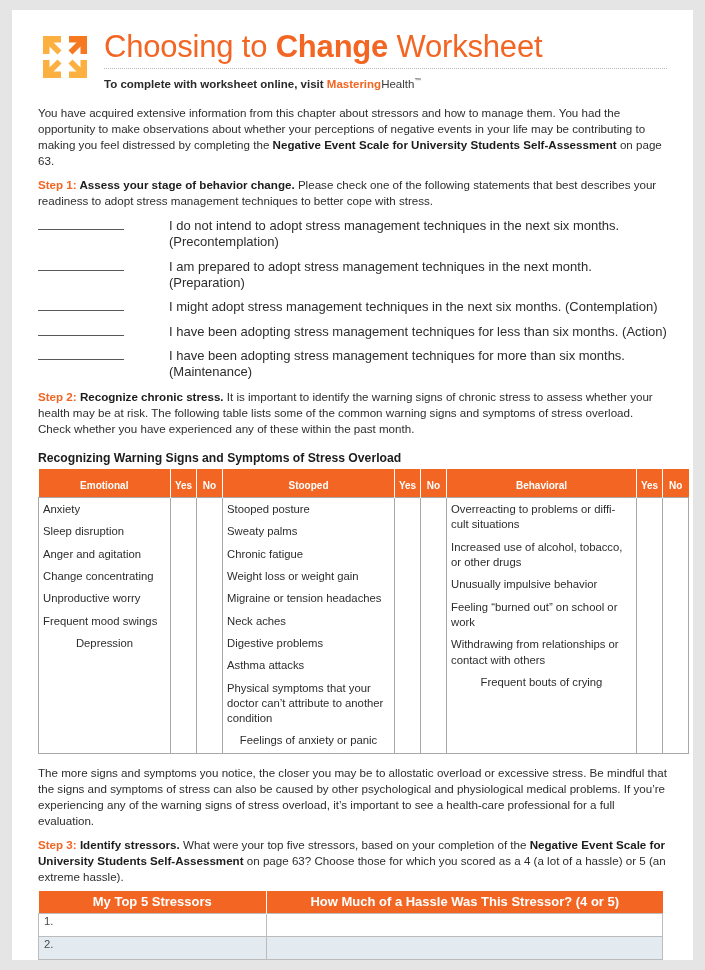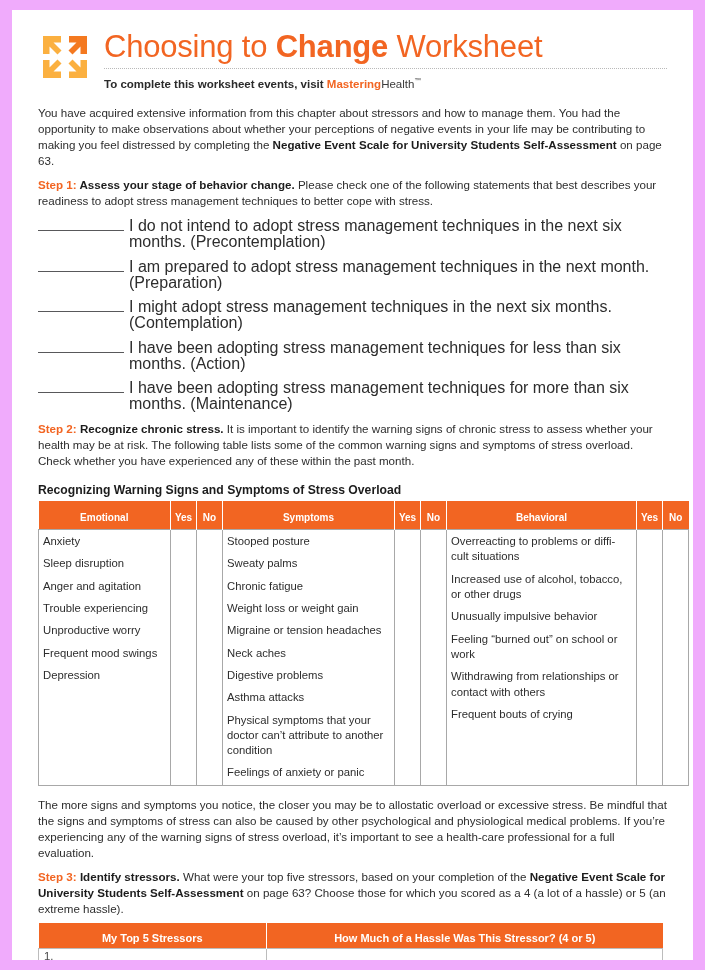--- a/index.html
+++ b/index.html
@@ -12,21 +12,21 @@
     width: 705px;
     height: 970px;
     overflow: hidden;
     font-family: "Liberation Sans", sans-serif;
   }
   .page-frame {
     position: absolute;
     left: 0; top: 0;
     width: 705px;
     height: 970px;
-    background: #f0abfc;
+    background: #e5e5e5;
     box-sizing: border-box;
   }
   .page {
     position: absolute;
     left: 12px;
     top: 10px;
     width: 681px;
     height: 950px;
     background: #ffffff;
     box-sizing: border-box;
@@ -95,26 +95,27 @@
   .step-block { margin-top: 7px; }
   .step-label {
     color: #F26522;
     font-weight: bold;
   }
   .b { font-weight: bold; color:#1c1c1c; }
 
   
   .checklines { margin-top: 9px; }
   .checkline {
-    font-size: 16px;
+    font-size: 13px;
     line-height: 16px;
     color: #2d2d2d;
     margin-bottom: 8.5px;
     display: flex;
     align-items: baseline;
+    gap: 40px;
   }
   .blank {
     display: inline-block;
     width: 86px;
     flex: 0 0 86px;
     border-bottom: 1px solid #58585a;
     height: 11px;
     margin-right: 5px;
   }
 
@@ -150,36 +151,36 @@
     font-size: 11.3px;
     line-height: 15.3px;
     color: #2d2d2d;
     padding: 4px;
   }
   td.cat-col { padding: 4px 7px 6px 7px; }
   td.yn-col { }
   .item {
     margin-bottom: 7px;
   }
-  .item:last-child { margin-bottom: 0; }
+  .item:last-child { margin-bottom: 0; text-align: center; }
 
   
   table.st {
     border-collapse: collapse;
     width: 624px;
     table-layout: fixed;
     margin-top: 6px;
   }
   table.st th {
     background: #F26522;
     color: #ffffff;
-    font-size: 11px;
+    font-size: 13px;
     font-weight: bold;
     text-align: center;
-    padding: 9px 2px 4px 2px;
+    padding: 3px 2px 4px 2px;
     border-right: 1px solid #ffffff;
   }
   table.st th:last-child { border-right: none; }
   table.st td {
     border: 1px solid #bcbcbc;
     height: 21px;
     font-size: 11.3px;
     color: #4a4a4a;
     padding: 1px 0 0 5px;
     vertical-align: top;
@@ -209,21 +210,21 @@
           </g>
 
           <g fill="#FBB040">
             <path d="M47 27 L47 45 L29 45 L29 38.5 L36.5 38.5 L28.5 30.5 L32.5 26.5 L40.5 34.5 L40.5 27 Z"></path>
           </g>
         </svg>
       </div>
       <div class="header-right">
         <h1 class="title"><span>Choosing to </span><span class="strong">Change</span><span> Worksheet</span></h1>
         <div class="rule-dotted"></div>
-        <div class="online-line"><span>To complete this worksheet events, visit </span><span class="mastering">Mastering</span><span class="health">Health</span><span class="tm">™</span></div>
+        <div class="online-line"><span>To complete with worksheet online, visit </span><span class="mastering">Mastering</span><span class="health">Health</span><span class="tm">™</span></div>
       </div>
     </div>
 
     <p class="para intro"><span>You have acquired extensive information from this chapter about stressors and how to manage them. You had the opportunity to make observations about whether your perceptions of negative events in your life may be contributing to making you feel distressed by completing the </span><span class="b">Negative Event Scale for University Students Self-Assessment</span><span> on page 63.</span></p>
 
 
     <div class="step-block">
       <p class="para"><span class="step-label">Step 1:</span><span class="b"> Assess your stage of behavior change.</span><span> Please check one of the following statements that best describes your readiness to adopt stress management techniques to better cope with stress.</span></p>
 
       <div class="checklines">
@@ -266,35 +267,35 @@
         <col style="width:26px">
         <col style="width:190px">
         <col style="width:26px">
         <col style="width:26px">
       </colgroup>
       <thead>
         <tr>
           <th>Emotional</th>
           <th>Yes</th>
           <th>No</th>
-          <th>Symptoms</th>
+          <th>Stooped</th>
           <th>Yes</th>
           <th>No</th>
           <th>Behavioral</th>
           <th>Yes</th>
           <th>No</th>
         </tr>
       </thead>
       <tbody>
         <tr>
           <td class="cat-col">
             <div class="item">Anxiety</div>
             <div class="item">Sleep disruption</div>
             <div class="item">Anger and agitation</div>
-            <div class="item">Trouble experiencing</div>
+            <div class="item">Change concentrating</div>
             <div class="item">Unproductive worry</div>
             <div class="item">Frequent mood swings</div>
             <div class="item">Depression</div>
           </td>
           <td class="yn-col"></td>
           <td class="yn-col"></td>
 
           <td class="cat-col">
             <div class="item">Stooped posture</div>
             <div class="item">Sweaty palms</div>

